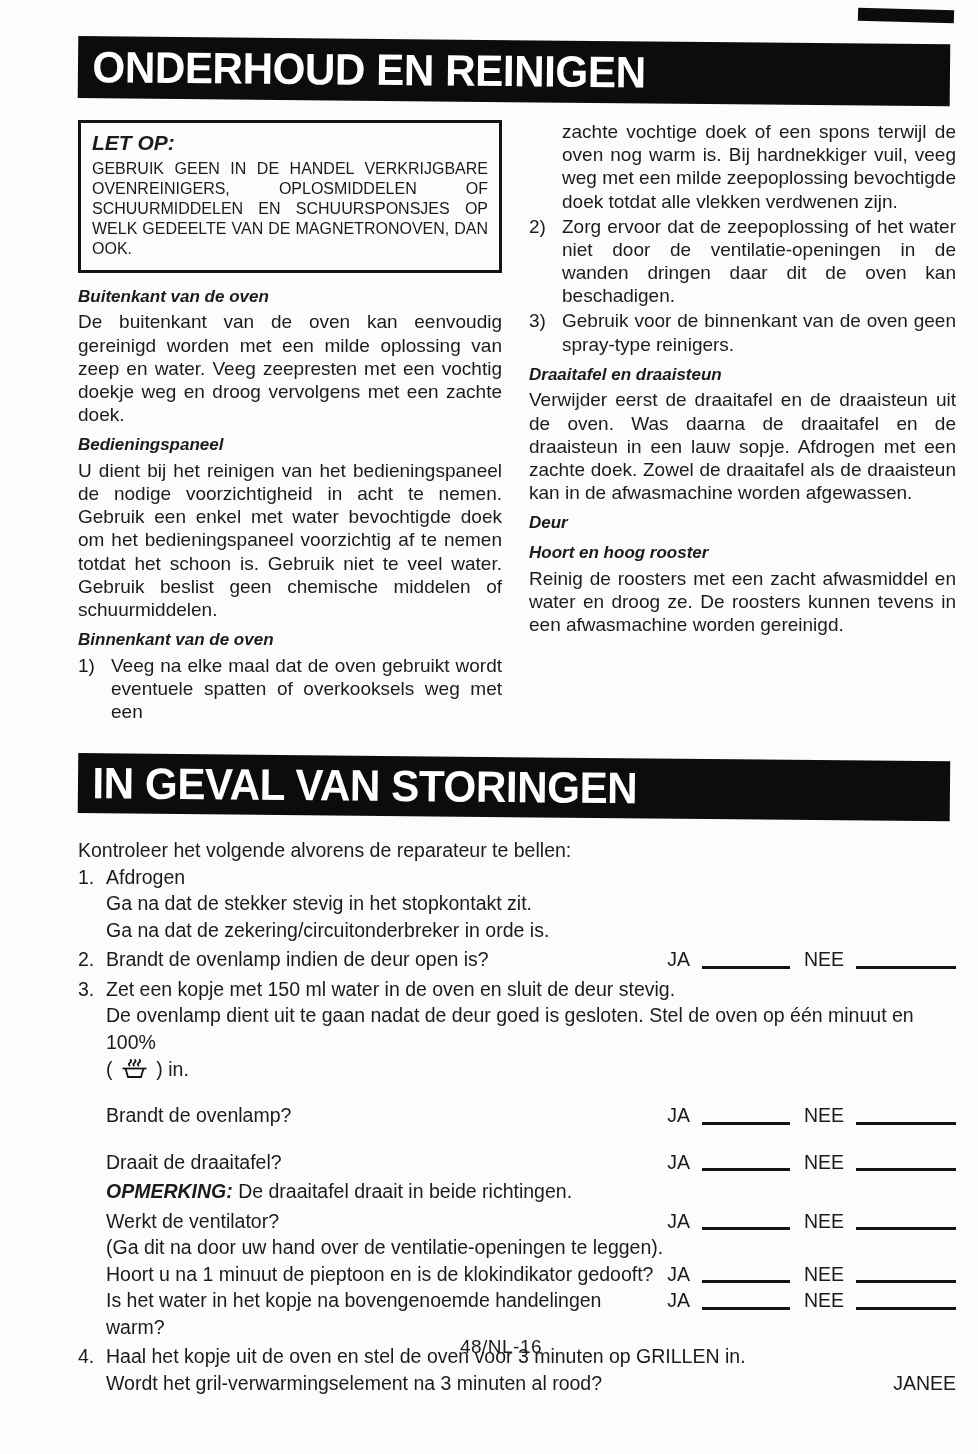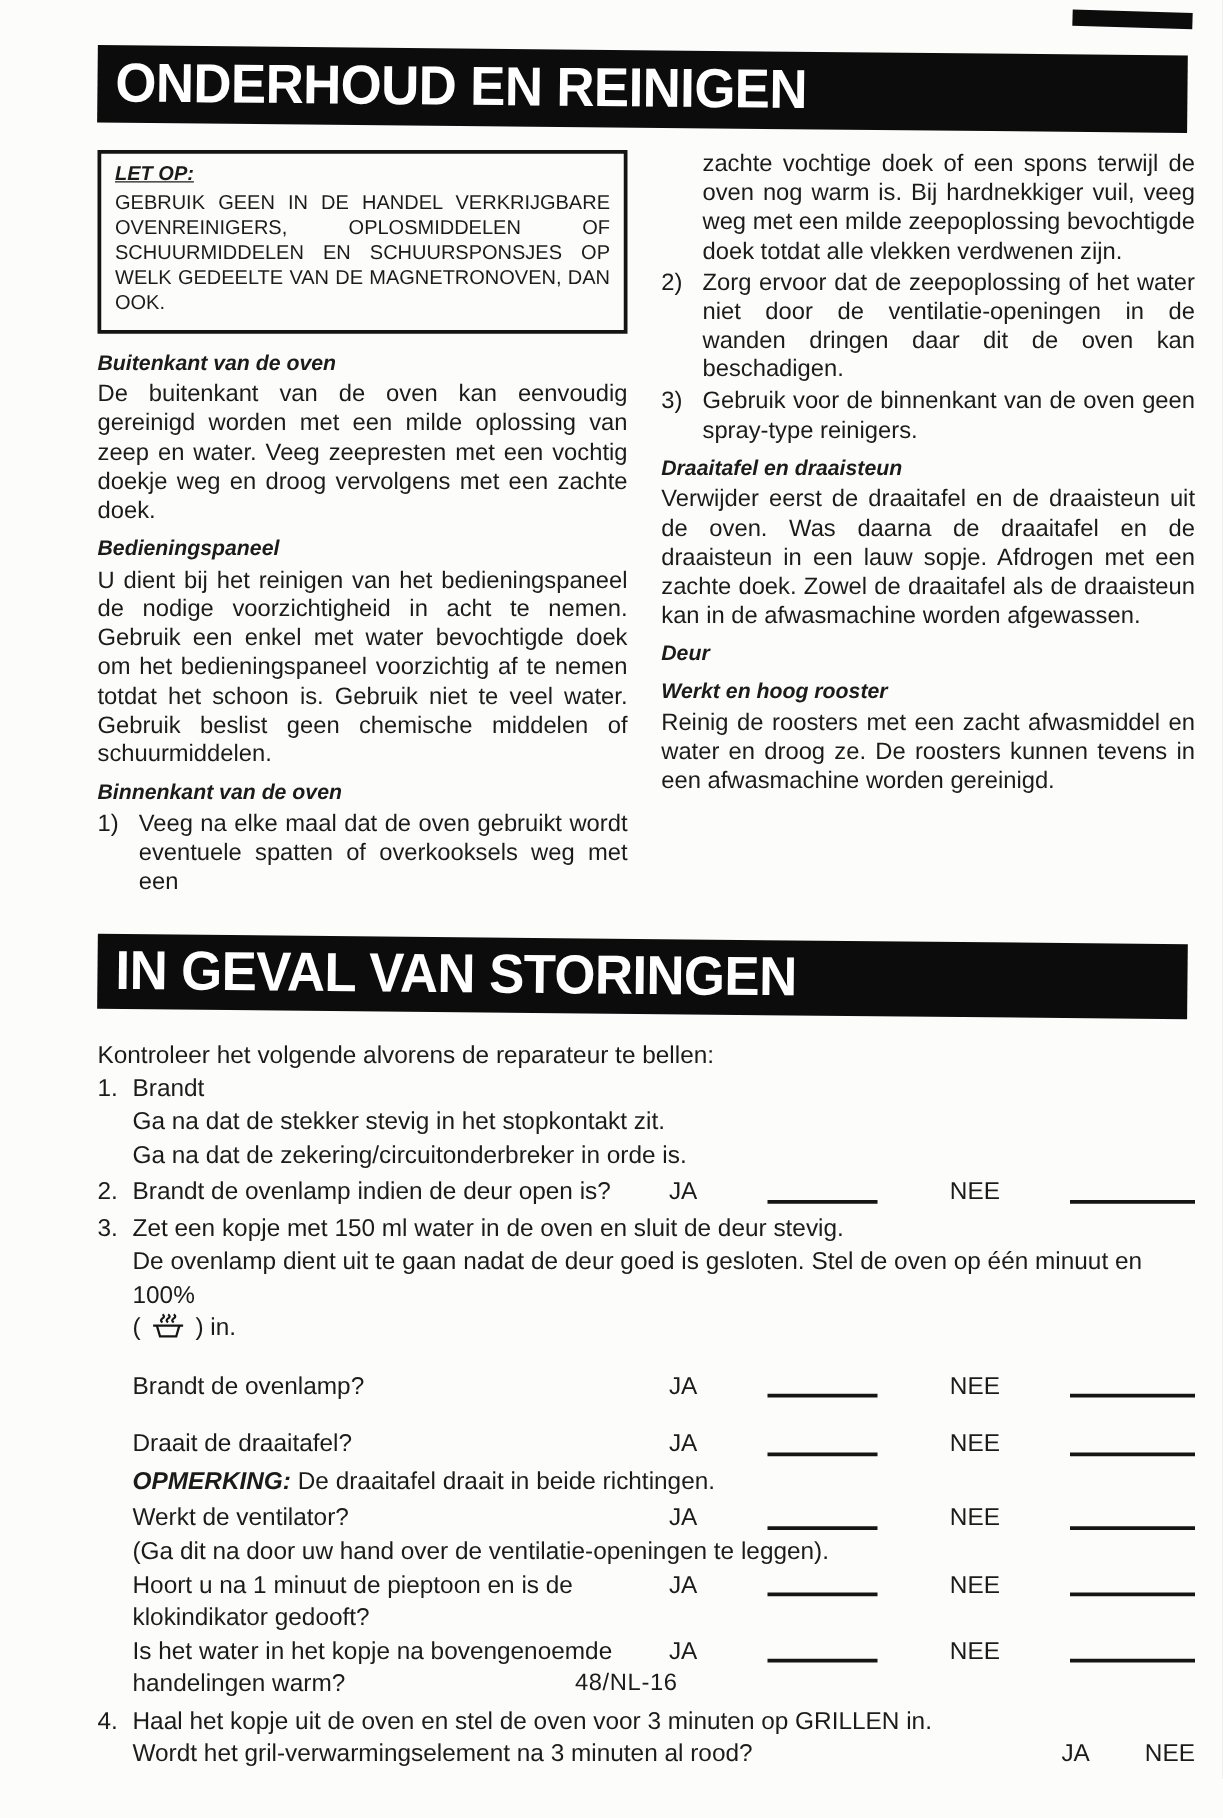--- a/index.html
+++ b/index.html
@@ -37,21 +37,21 @@
     display:flex; gap:27px;
     font-size:19px; line-height:1.22;
   }
   .colL { width:424px; flex:none; }
   .colR { flex:1; }
   .warnbox {
     border:3px solid #141414;
     padding:7px 11px 11px 11px;
     margin-bottom:14px;
   }
-  .warntitle { font-weight:bold; font-style:italic; font-size:16px; margin-bottom:3px;text-decoration:underline; }
+  .warntitle { font-weight:bold; font-style:italic; font-size:21px; margin-bottom:3px; }
   .warnbody { font-size:16px; text-align:justify; line-height:1.25; }
   .subhead {
     font-weight:bold; font-style:italic;
     font-size:17px;
     margin:9px 0 3px 0;
   }
   .para { text-align:justify; margin:0 0 2px 0; }
   .hitem { display:flex; margin-top:2px; }
   .hnum { width:33px; flex:none; }
   .htxt { flex:1; text-align:justify; }
@@ -60,21 +60,21 @@
   .s2 {
     margin:24px 0 0 78px; width:878px;
     font-size:19.5px; line-height:1.36;
   }
   .s2row { display:flex; align-items:baseline; }
   .s2num { width:28px; flex:none; }
   .s2text { flex:1; }
   .s2sub { padding-left:28px; }
   .sp6 { margin-top:20px; }
   .sp3 { margin-top:3px; }
-  .janee { flex:none; display:flex; align-items:center; white-space:nowrap; padding-left:10px;gap:44px; }
+  .janee { flex:none; display:flex; align-items:center; white-space:nowrap; padding-left:10px; }
   .aline { display:inline-block; border-bottom:3px solid #151515; height:2px; align-self:flex-end; margin-bottom:4px; }
   .l1 { width:88px; margin:0 14px 4px 12px; }
   .l2 { width:100px; margin-left:12px; }
   .notelbl { font-weight:bold; font-style:italic; }
   .pwicon { display:inline-block; vertical-align:-3px; margin:0 3px; }
   .footer {
     position:absolute; left:12px; top:1336px; width:978px;
     text-align:center; font-size:19px; letter-spacing:0.5px;
   }
 </style>
@@ -123,37 +123,37 @@
       <div class="hitem">
         <span class="hnum">3)</span>
         <span class="htxt">Gebruik voor de binnenkant van de oven geen spray-type reinigers.</span>
       </div>
 
       <div class="subhead">Draaitafel en draaisteun</div>
       <div class="para">Verwijder eerst de draaitafel en de draaisteun uit de oven. Was daarna de draaitafel en de draaisteun in een lauw sopje. Afdrogen met een zachte doek. Zowel de draaitafel als de draaisteun kan in de afwasmachine worden afgewassen.</div>
 
       <div class="subhead">Deur</div>
 
-      <div class="subhead">Werkt en hoog rooster</div>
+      <div class="subhead">Hoort en hoog rooster</div>
       <div class="para">Reinig de roosters met een zacht afwasmiddel en water en droog ze. De roosters kunnen tevens in een afwasmachine worden gereinigd.</div>
 
     </div>
   </div>
 
   <div class="titlebar titlebar2">
     <span class="bartext">IN GEVAL VAN STORINGEN</span>
   </div>
 
   <div class="s2">
 
     <div>Kontroleer het volgende alvorens de reparateur te bellen:</div>
 
     <div class="s2row">
       <span class="s2num">1.</span>
-      <span class="s2text">Brandt</span>
+      <span class="s2text">Afdrogen</span>
     </div>
     <div class="s2sub">Ga na dat de stekker stevig in het stopkontakt zit.</div>
     <div class="s2sub">Ga na dat de zekering/circuitonderbreker in orde is.</div>
 
     <div class="s2row sp3">
       <span class="s2num">2.</span>
       <span class="s2text">Brandt de ovenlamp indien de deur open is?</span>
       <span class="janee">
         <span>JA</span>
         <span class="aline l1"></span>

